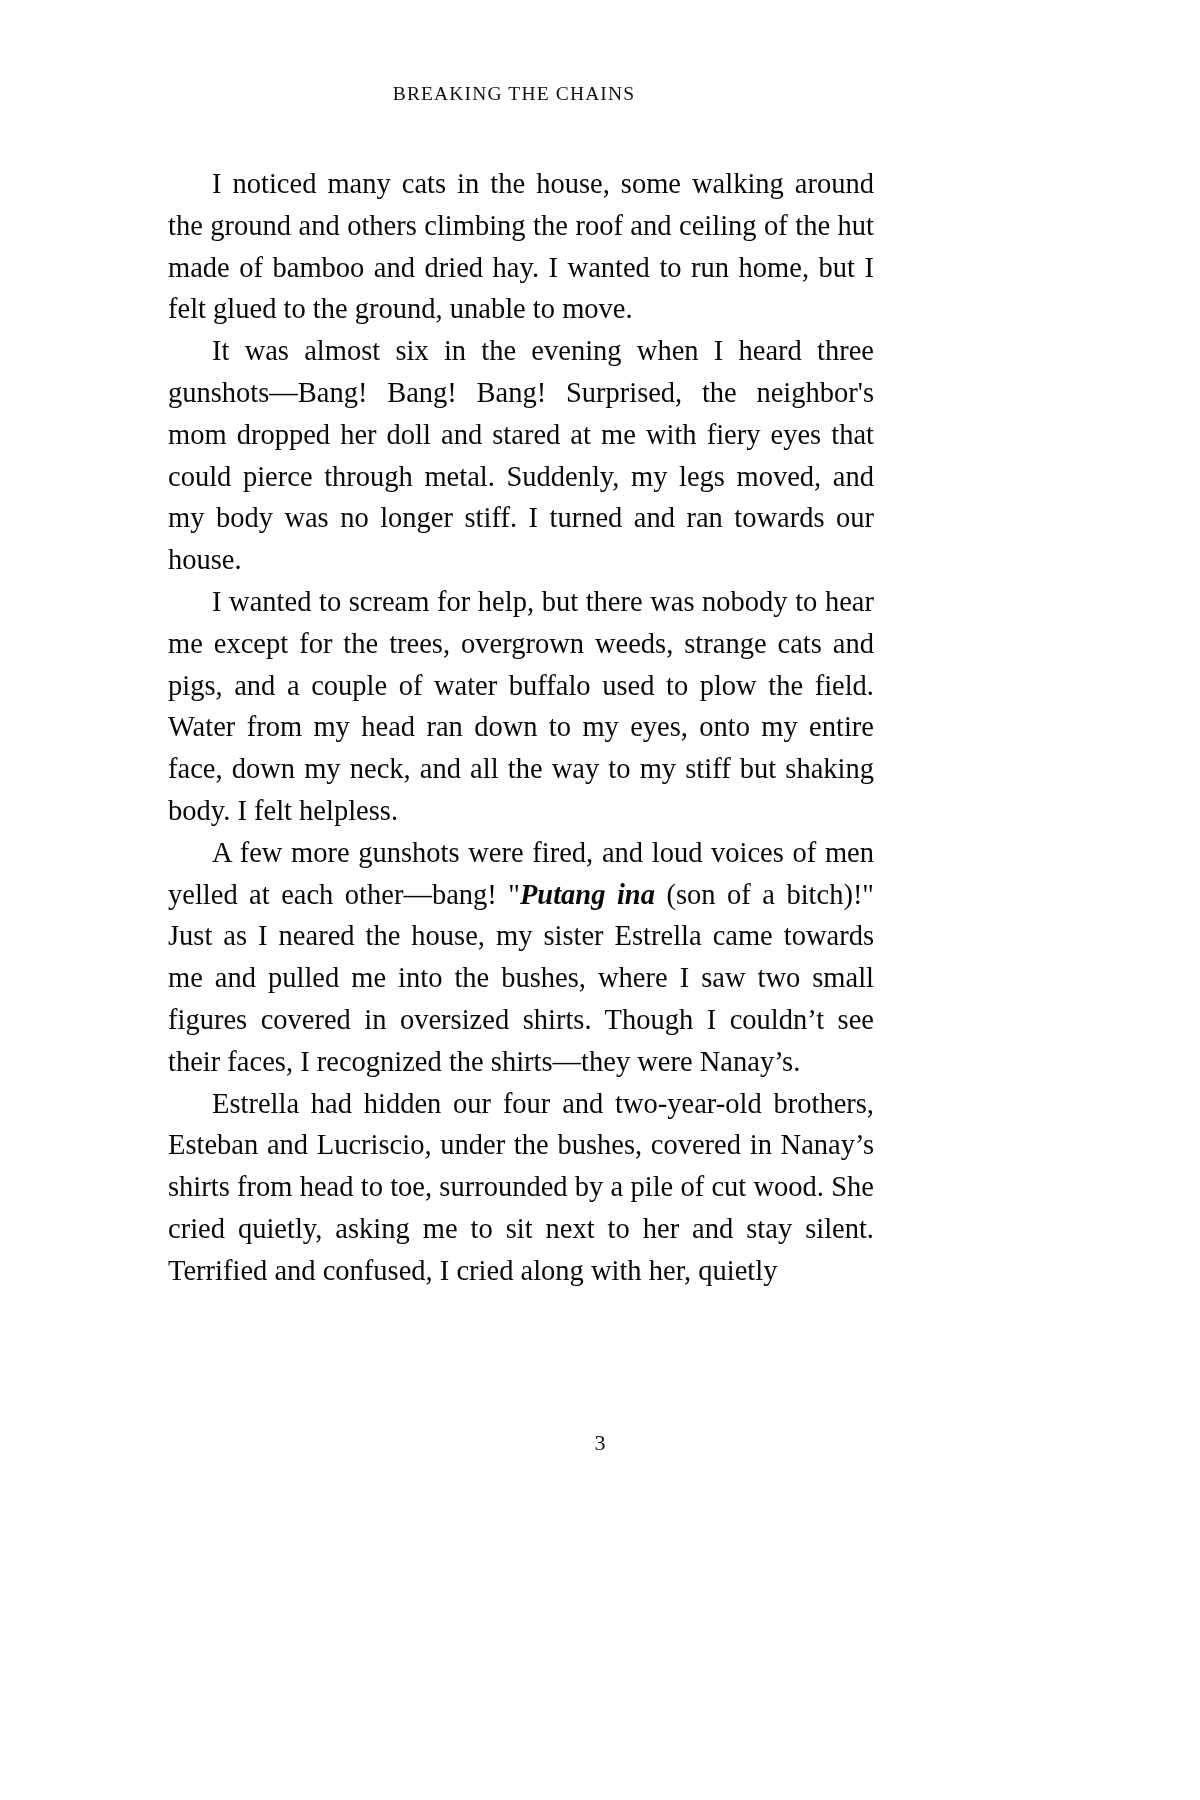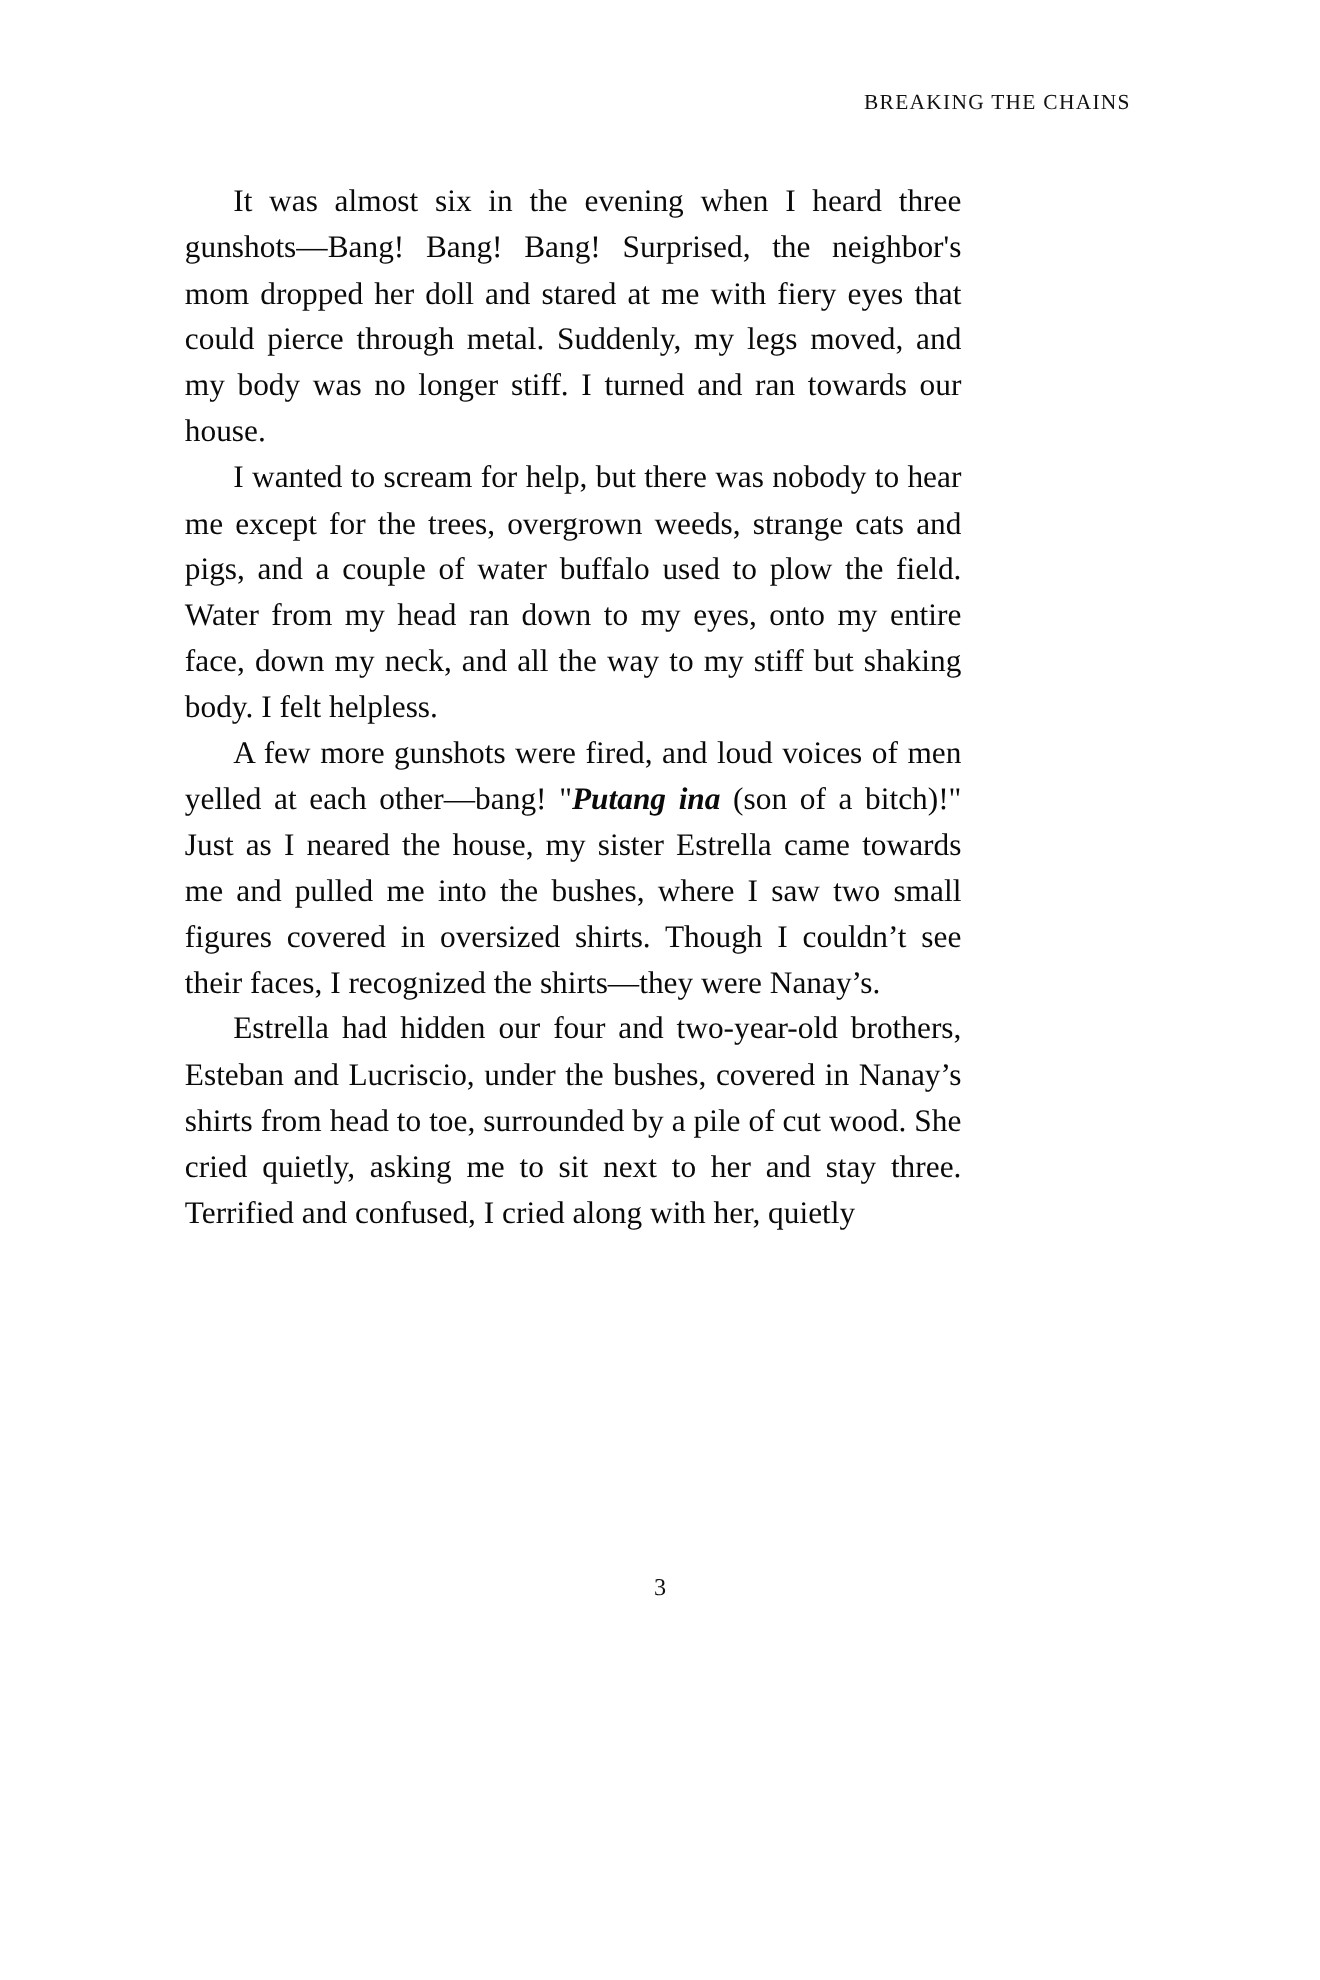--- a/index.html
+++ b/index.html
@@ -18,21 +18,21 @@
     color: #0a0a0a;
     box-sizing: border-box;
   }
 
   
   .running-header {
     position: absolute;
     top: 84px;
     left: 0;
     width: 1028px;
-    text-align: right;
+    text-align: center;
     font-family: "Liberation Serif", "DejaVu Serif", serif;
     font-size: 19.5px;
     letter-spacing: 1.15px;
     font-variant: small-caps;
     text-transform: uppercase;
     color: #111111;
     line-height: 1;
   }
 
   
@@ -74,26 +74,27 @@
 </style>
 </head>
 <body>
 
 <div class="page">
 
   <div class="running-header">BREAKING THE CHAINS</div>
 
   <div class="text-block">
 
+    <p class="para">I noticed many cats in the house, some walking around the ground and others climbing the roof and ceiling of the hut made of bamboo and dried hay. I wanted to run home, but I felt glued to the ground, unable to move.</p>
 
     <p class="para">It was almost six in the evening when I heard three gunshots—Bang! Bang! Bang! Surprised, the neighbor's mom dropped her doll and stared at me with fiery eyes that could pierce through metal. Suddenly, my legs moved, and my body was no longer stiff. I turned and ran towards our house.</p>
 
     <p class="para">I wanted to scream for help, but there was nobody to hear me except for the trees, overgrown weeds, strange cats and pigs, and a couple of water buffalo used to plow the field. Water from my head ran down to my eyes, onto my entire face, down my neck, and all the way to my stiff but shaking body. I felt helpless.</p>
 
     <p class="para"><span>A few more gunshots were fired, and loud voices of men yelled at each other—bang! "</span><span class="it">Putang ina</span><span> (son of a bitch)!" Just as I neared the house, my sister Estrella came towards me and pulled me into the bushes, where I saw two small figures covered in oversized shirts. Though I couldn’t see their faces, I recognized the shirts—they were Nanay’s.</span></p>
 
-    <p class="para">Estrella had hidden our four and two-year-old brothers, Esteban and Lucriscio, under the bushes, covered in Nanay’s shirts from head to toe, surrounded by a pile of cut wood. She cried quietly, asking me to sit next to her and stay three. Terrified and confused, I cried along with her, quietly</p>
+    <p class="para">Estrella had hidden our four and two-year-old brothers, Esteban and Lucriscio, under the bushes, covered in Nanay’s shirts from head to toe, surrounded by a pile of cut wood. She cried quietly, asking me to sit next to her and stay silent. Terrified and confused, I cried along with her, quietly</p>
 
   </div>
 
   <div class="folio">3</div>
 
 </div>
 
 </body></html>

